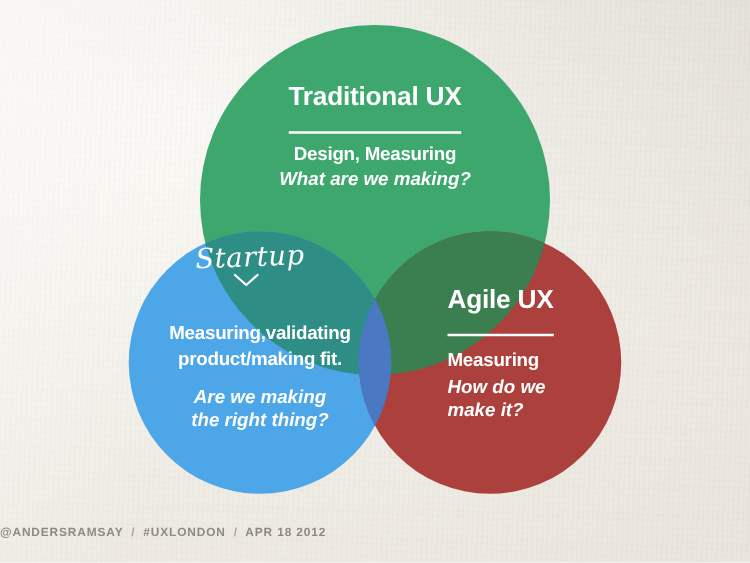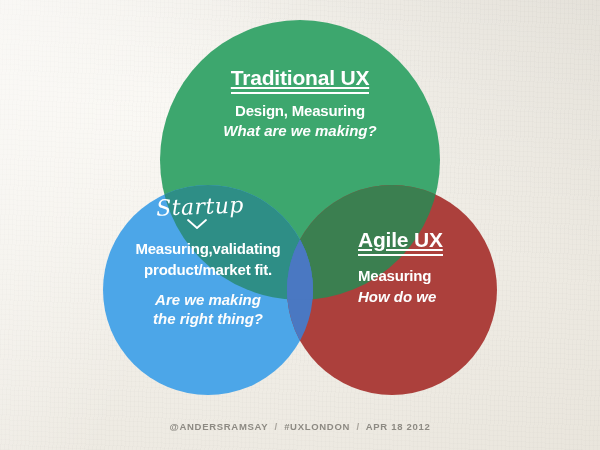--- a/index.html
+++ b/index.html
@@ -44,23 +44,22 @@
     line-height: 1.18;
     -webkit-font-smoothing: antialiased;
   }
 
   .heading {
     font-size: 21px;
     font-weight: bold;
     letter-spacing: -0.2px;
     display: inline-block;
     border-bottom: 2px solid #ffffff;
-    padding-bottom: 1px;
+    padding-bottom: 14px;
     white-space: nowrap;
-    text-decoration: underline;
   }
   .sub {
     font-size: 15px;
     font-weight: bold;
     letter-spacing: -0.2px;
     margin-top: 8px;
     white-space: nowrap;
   }
   .sub.wrapline {
     white-space: normal;
@@ -81,21 +80,21 @@
   }
 
   
   #lobe-lean {
     left: 108px;
     top: 228px;
     width: 200px;
     text-align: center;
   }
   #lobe-lean .sub {
-    margin-top: 10px;
+    margin-top: 28px;
     line-height: 1.42;
     text-align: center;
   }
   #lobe-lean .quest {
     margin-top: 9px;
     line-height: 1.3;
   }
 
   .startup-word {
     position: absolute;
@@ -139,21 +138,20 @@
     line-height: 1.26;
     white-space: normal;
   }
 
   
   #footer {
     position: absolute;
     left: 0;
     bottom: 18px;
     width: 600px;
-    text-align: center;
     font-size: 9.5px;
     font-weight: bold;
     letter-spacing: 0.7px;
     color: #8d8a83;
   }
   #footer .sep {
     color: #a8a49c;
     padding: 0 3px;
   }
 </style>
@@ -205,35 +203,36 @@
   </div>
 
   <div class="startup-word">Startup</div>
   <svg class="startup-caret" viewBox="0 0 22 12" xmlns="http://www.w3.org/2000/svg">
     <path d="M2 2 L11 10 L20 2" fill="none" stroke="#ffffff" stroke-width="1.8" stroke-linecap="round" stroke-linejoin="round"></path>
   </svg>
 
   <div class="lobe" id="lobe-lean">
     <div class="sub wrapline">
       <div>Measuring,validating</div>
-      <div>product/market fit.</div>
+      <div>product/making fit.</div>
     </div>
     <div class="quest">
       <div>Are we making</div>
       <div>the right thing?</div>
     </div>
   </div>
 
   <div class="lobe" id="lobe-agile">
     <div class="heading">Agile UX</div>
     <div class="sub">
       <div>Measuring</div>
     </div>
     <div class="quest">
       <div>How do we</div>
+      <div>make it?</div>
     </div>
   </div>
 
   <div id="footer">
     <span>@ANDERSRAMSAY</span>
     <span class="sep">/</span>
     <span>#UXLONDON</span>
     <span class="sep">/</span>
     <span>APR 18 2012</span>
   </div>

